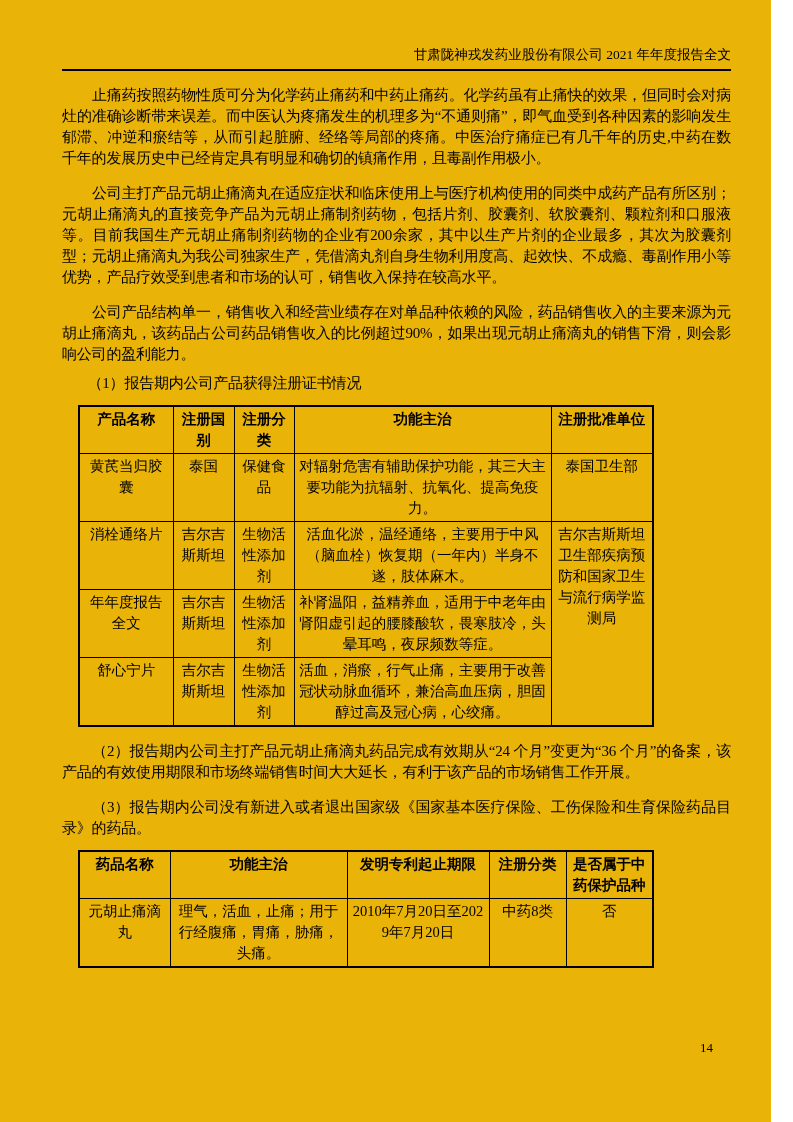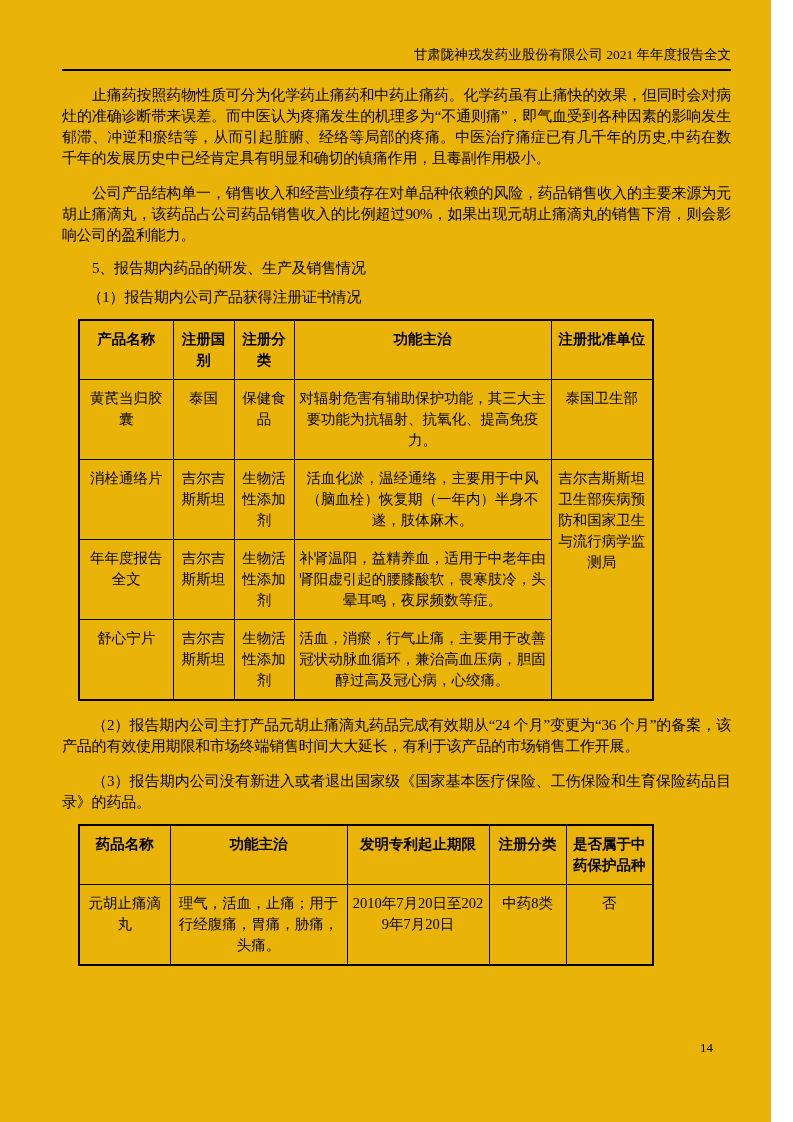--- a/index.html
+++ b/index.html
@@ -40,21 +40,21 @@
   table.doc-table {
     border-collapse: collapse;
     table-layout: fixed;
     margin: 11px 0 0 16px;
     border: 2px solid #000;
   }
   table.doc-table td, table.doc-table th {
     border: 1px solid #000;
     font-size: 14.5px;
     line-height: 21px;
-    padding: 8px 3px;
+    padding: 2px 3px;
     text-align: center;
     vertical-align: top;
     word-break: break-all;
     font-weight: normal;
   }
   table.doc-table th { font-weight: bold; }
   .page-num {
     position: absolute;
     left: 700px;
     top: 1040px;
@@ -65,23 +65,23 @@
 </style>
 </head>
 <body>
 
 <div class="page">
   <div class="content">
 
     <div class="doc-header">甘肃陇神戎发药业股份有限公司 2021 年年度报告全文</div>
 
     <p class="para">止痛药按照药物性质可分为化学药止痛药和中药止痛药。化学药虽有止痛快的效果，但同时会对病灶的准确诊断带来误差。而中医认为疼痛发生的机理多为“不通则痛”，即气血受到各种因素的影响发生郁滞、冲逆和瘀结等，从而引起脏腑、经络等局部的疼痛。中医治疗痛症已有几千年的历史,中药在数千年的发展历史中已经肯定具有明显和确切的镇痛作用，且毒副作用极小。</p>
+    <p class="para">公司主打产品元胡止痛滴丸在适应症状和临床使用上与医疗机构使用的同类中成药产品有所区别；元胡止痛滴丸的直接竞争产品为元胡止痛制剂药物，包括片剂、胶囊剂、软胶囊剂、颗粒剂和口服液等。目前我国生产元胡止痛制剂药物的企业有200余家，其中以生产片剂的企业最多，其次为胶囊剂型；元胡止痛滴丸为我公司独家生产，凭借滴丸剂自身生物利用度高、起效快、不成瘾、毒副作用小等优势，产品疗效受到患者和市场的认可，销售收入保持在较高水平。</p>
     <p class="para">公司产品结构单一，销售收入和经营业绩存在对单品种依赖的风险，药品销售收入的主要来源为元胡止痛滴丸，该药品占公司药品销售收入的比例超过90%，如果出现元胡止痛滴丸的销售下滑，则会影响公司的盈利能力。</p>
 
-    <div class="heading">5、报告期内药品的研发、生产及销售情况</div>
     <div class="heading sub">（1）报告期内公司产品获得注册证书情况</div>
 
     <table class="doc-table">
       <colgroup>
         <col style="width:94px">
           <col style="width:61px">
           <col style="width:60px">
           <col style="width:257px">
           <col style="width:102px">
       </colgroup>

